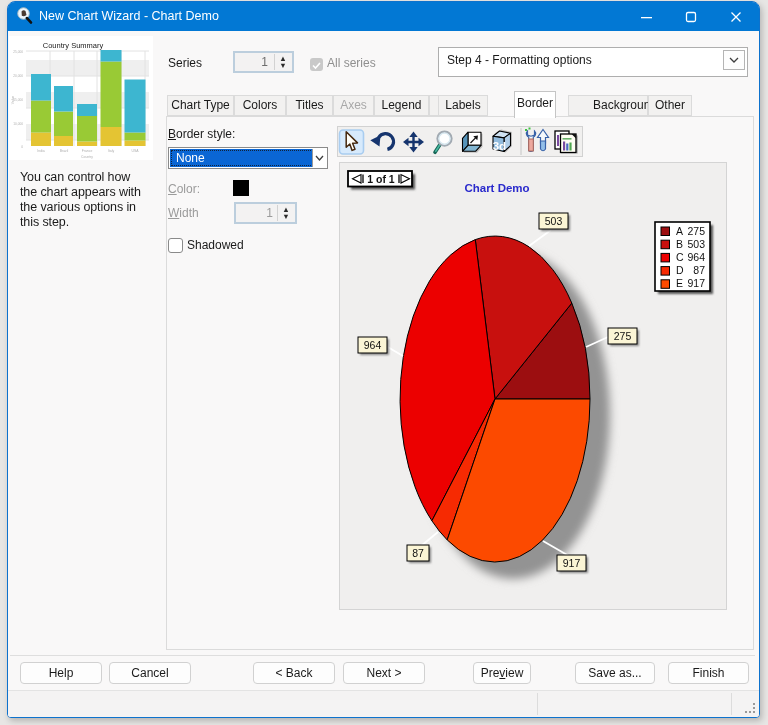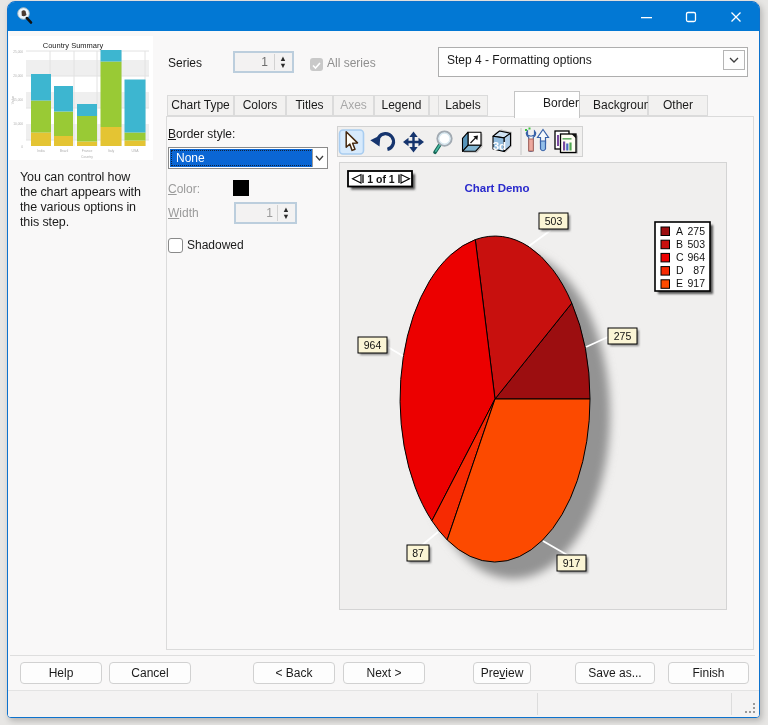--- a/index.html
+++ b/index.html
@@ -23,20 +23,21 @@
 .ssep{position:absolute;top:2px;bottom:2px;width:1px;background:#dcdcdc;}
 </style></head>
 <body>
 <div id="win">
   <div id="titlebar">
     <svg class="abs" style="left:8px;top:5px" width="18" height="20" viewBox="0 0 18 20">
       <circle cx="7.5" cy="6.5" r="5.8" fill="#eef6fb" stroke="#9db6c4" stroke-width="1"></circle>
       <path d="M5.5 4.5 Q7.5 2.5 9.5 4 L10.5 8 Q8 10 5.8 8.8 Z" fill="#4a3a30"></path>
       <rect x="10.5" y="9.5" width="8.5" height="2.6" rx="1" transform="rotate(48 11 10)" fill="#111"></rect>
     </svg>
+    <span id="title">New Chart Wizard - Chart Demo</span>
     <div class="capbtn" style="right:90px"><svg width="46" height="30">
           <rect x="18" y="15" width="11" height="1.3" fill="#fff"></rect>
         </svg></div>
     <div class="capbtn" style="right:45px"><svg width="46" height="30">
           <rect x="18.5" y="10.5" width="9" height="9" rx="1.5" fill="none" stroke="#fff" stroke-width="1.3"></rect>
         </svg></div>
     <div class="capbtn" style="right:0"><svg width="46" height="30">
           <path d="M18.5 10.5 L27.5 19.5 M27.5 10.5 L18.5 19.5" stroke="#fff" stroke-width="1.3"></path>
         </svg></div>
   </div>
@@ -123,23 +124,23 @@
     </div>
 
     <div class="tab" style="left:160px;width:67px;">Chart Type</div>
     <div class="tab" style="left:227px;width:52px;">Colors</div>
     <div class="tab" style="left:279px;width:47px;">Titles</div>
     <div class="tab" style="left:326px;width:41px;color:#a8a8a8;">Axes</div>
     <div class="tab" style="left:367px;width:55px;">Legend</div>
     <div class="tab" style="left:422px;width:35px;">3D</div>
     <div class="tab" style="left:431px;width:50px;">Labels</div>
     <div class="tab" style="left:561px;width:80px;padding-left:24px;">Background</div>
-    <div class="tab" style="left:641px;width:60px;">Other</div>
+    <div class="tab" style="left:641px;width:44px;">Other</div>
     <div id="tabpage"></div>
-    <div class="tab" style="left:507px;top:60px;width:66px;height:27px;background:#fff;border-bottom:0;border-color:#c5c5c5;line-height:22px;text-align:right;">Border</div>
+    <div class="tab" style="left:507px;top:60px;width:42px;height:27px;background:#fff;border-bottom:0;border-color:#c5c5c5;line-height:22px;">Border</div>
 
     <div class="abs lbl" style="left:161px;top:96px;"><u>B</u>order style:</div>
     <div class="abs" style="left:161px;top:116px;width:160px;height:22px;background:#fff;border:1px solid #8a8a8a;box-sizing:border-box;padding-left:20px;">
       <div class="abs" style="left:1px;top:1px;width:144px;height:18px;background:#0a66d4;outline:1px dotted #10233a;outline-offset:-2px;">
         <span style="position:absolute;left:6px;top:2px;font-size:12px;color:#fff;">None</span>
       </div>
       <div class="abs" style="right:1px;top:1px;width:13px;height:18px;background:#fff;border-left:1px solid #9a9a9a;">
         <svg width="13" height="18">
             <path d="M3 7 L6.5 11 L10 7" stroke="#3d3d3d" stroke-width="1.3" fill="none"></path>
           </svg>

